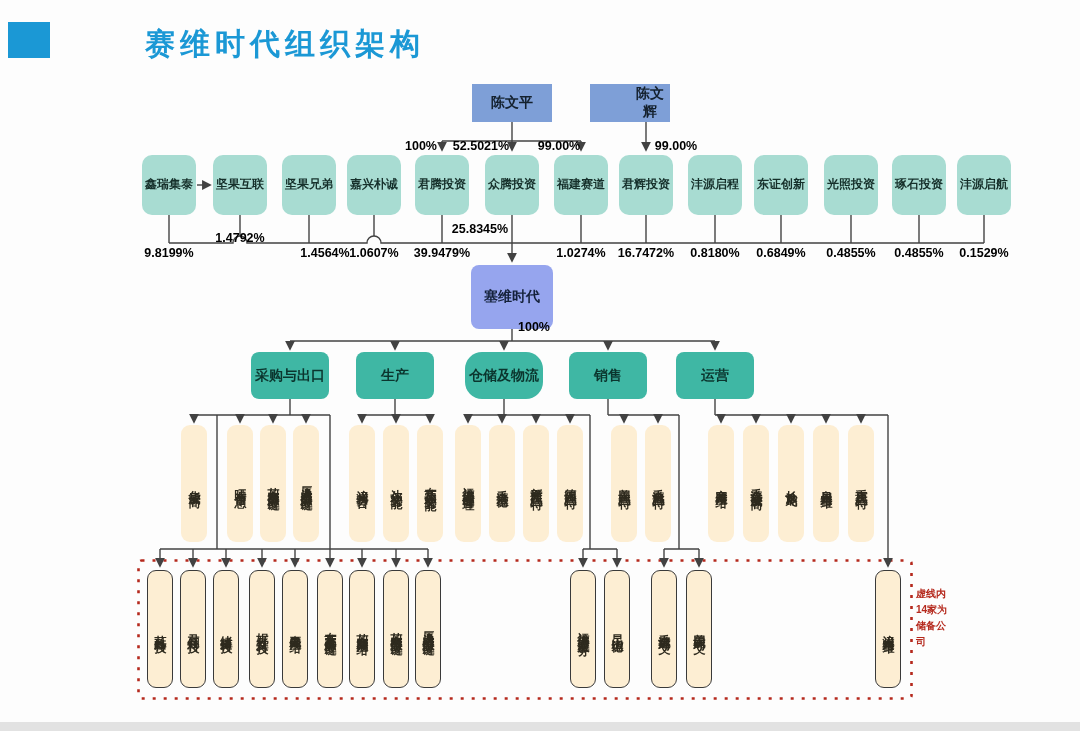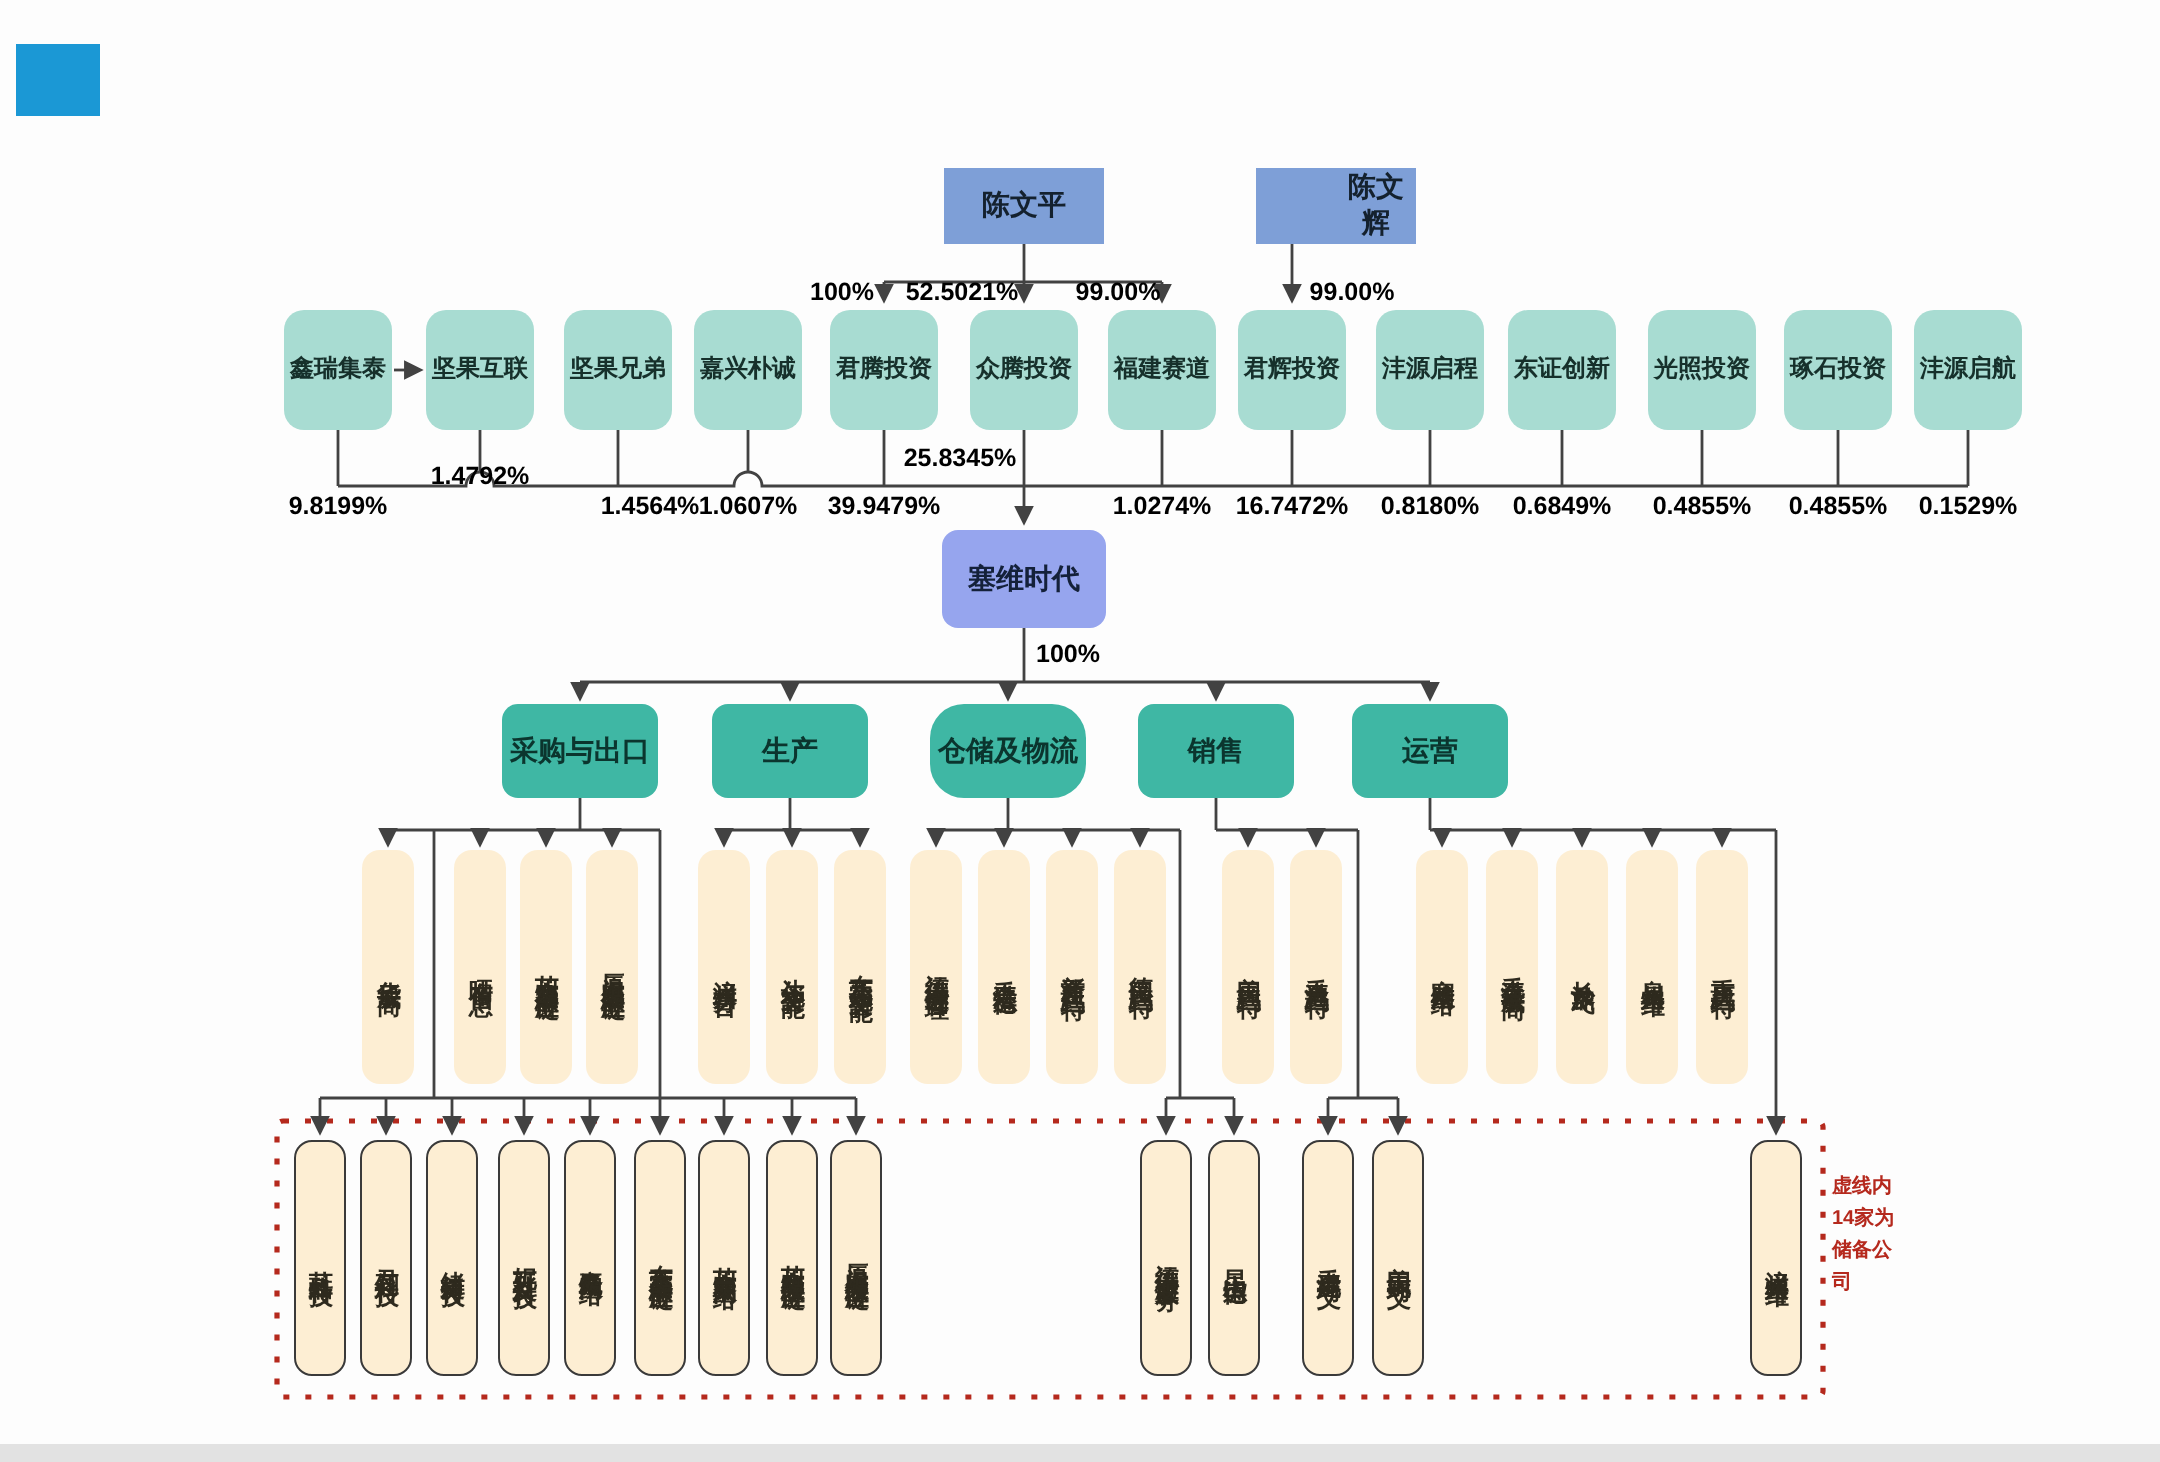--- a/index.html
+++ b/index.html
@@ -16,37 +16,38 @@
   body{font-family:"Liberation Sans","DejaVu Sans",sans-serif;}
   .canvas{position:relative;width:1080px;height:731px;background:#fdfdfd;overflow:hidden;}
   .logo{position:absolute;left:8px;top:22px;width:42px;height:36px;background:var(--title-blue);}
   .title{position:absolute;left:145px;top:24px;font-size:30px;font-weight:bold;color:var(--title-blue);letter-spacing:5px;}
   #wires{position:absolute;left:0;top:0;pointer-events:none;}
   .wire{stroke:var(--wire);stroke-width:1.4;fill:none;}
   .dashrect{fill:none;stroke:var(--red);stroke-width:2.6;stroke-dasharray:3 8;}
   .node{position:absolute;display:flex;align-items:center;justify-content:center;box-sizing:border-box;font-weight:bold;text-align:center;}
   .person{width:80px;height:38px;background:var(--person-fill);border-radius:0;font-size:14px;color:#14212e;}
   .investor{width:54px;height:60px;background:var(--investor-fill);border-radius:10px;font-size:12px;color:#16302b;line-height:1.15;padding:2px;}
-  .parentco{width:82px;height:49px;background:var(--parent-fill);border-radius:8px;font-size:14px;color:#14213a;}
+  .parentco{width:82px;height:64px;background:var(--parent-fill);border-radius:8px;font-size:14px;color:#14213a;}
   .dept{width:78px;height:47px;background:var(--dept-fill);border-radius:8px;font-size:14px;color:#0b352e;}
   .vbox{width:26px;background:var(--leaf-fill);border-radius:9px;writing-mode:vertical-rl;text-orientation:upright;
         font-size:12px;letter-spacing:2px;color:#2e2a1e;font-weight:bold;}
   .mid{height:117px;}
   .reserve{height:118px;border:1.5px solid #3a3a3a;}
   .lbl{position:absolute;font-size:12.5px;font-weight:bold;color:#000000;white-space:nowrap;transform:translateX(-50%);}
   .lbl.left{transform:none;}
   .note{position:absolute;left:916px;top:586px;width:32px;font-size:10px;line-height:16px;font-weight:bold;
         color:var(--red);word-break:break-all;}
   .bottombar{position:absolute;left:0;bottom:0;width:100%;height:9px;background:#e2e2e2;}
 </style>
 </head>
 <body>
 
 <div class="canvas">
   <div class="logo"></div>
+  <div class="title">赛维时代组织架构</div>
 
   <svg id="wires" width="1080" height="731">
     <defs>
       <marker id="arr" viewBox="0 0 8 8" markerWidth="7" markerHeight="7" refX="6.5" refY="4" orient="auto">
         <path d="M0,0 L8,4 L0,8 Z" fill="#424242"></path>
       </marker>
     </defs>
     <rect class="dashrect" x="138.5" y="560.5" width="773" height="138" rx="3"></rect>
   <line x1="512" y1="122" x2="512" y2="141" class="wire"></line>
       <line x1="442" y1="141" x2="581" y2="141" class="wire"></line>
@@ -126,21 +127,21 @@
       <line x1="664" y1="549" x2="699" y2="549" class="wire"></line>
       <line x1="664" y1="549" x2="664" y2="566" class="wire" marker-end="url(#arr)"></line>
       <line x1="699" y1="549" x2="699" y2="566" class="wire" marker-end="url(#arr)"></line>
     </svg>
 
   <div id="nodes">
       <div class="node person" style="left: 472px; top: 84px;">陈文平</div>
       <div class="lbl" style="left: 421px; top: 139px;">100%</div>
       <div class="lbl" style="left: 481px; top: 139px;">52.5021%</div>
       <div class="lbl" style="left: 559px; top: 139px;">99.00%</div>
-      <div class="node person" style="left: 628px; top: 84px; padding-left: 40px;">陈文辉</div>
+      <div class="node person" style="left: 590px; top: 84px; padding-left: 40px;">陈文辉</div>
       <div class="lbl" style="left: 676px; top: 139px;">99.00%</div>
       <div class="node investor" style="left: 142px; top: 155px;">鑫瑞集泰</div>
       <div class="lbl" style="left: 169px; top: 246px;">9.8199%</div>
       <div class="node investor" style="left: 213px; top: 155px;">坚果互联</div>
       <div class="lbl" style="left: 240px; top: 231px;">1.4792%</div>
       <div class="node investor" style="left: 282px; top: 155px;">坚果兄弟</div>
       <div class="lbl" style="left: 325px; top: 246px; text-align: center;">1.4564%</div>
       <div class="node investor" style="left: 347px; top: 155px;">嘉兴朴诚</div>
       <div class="lbl" style="left: 374px; top: 246px;">1.0607%</div>
       <div class="node investor" style="left: 415px; top: 155px;">君腾投资</div>

